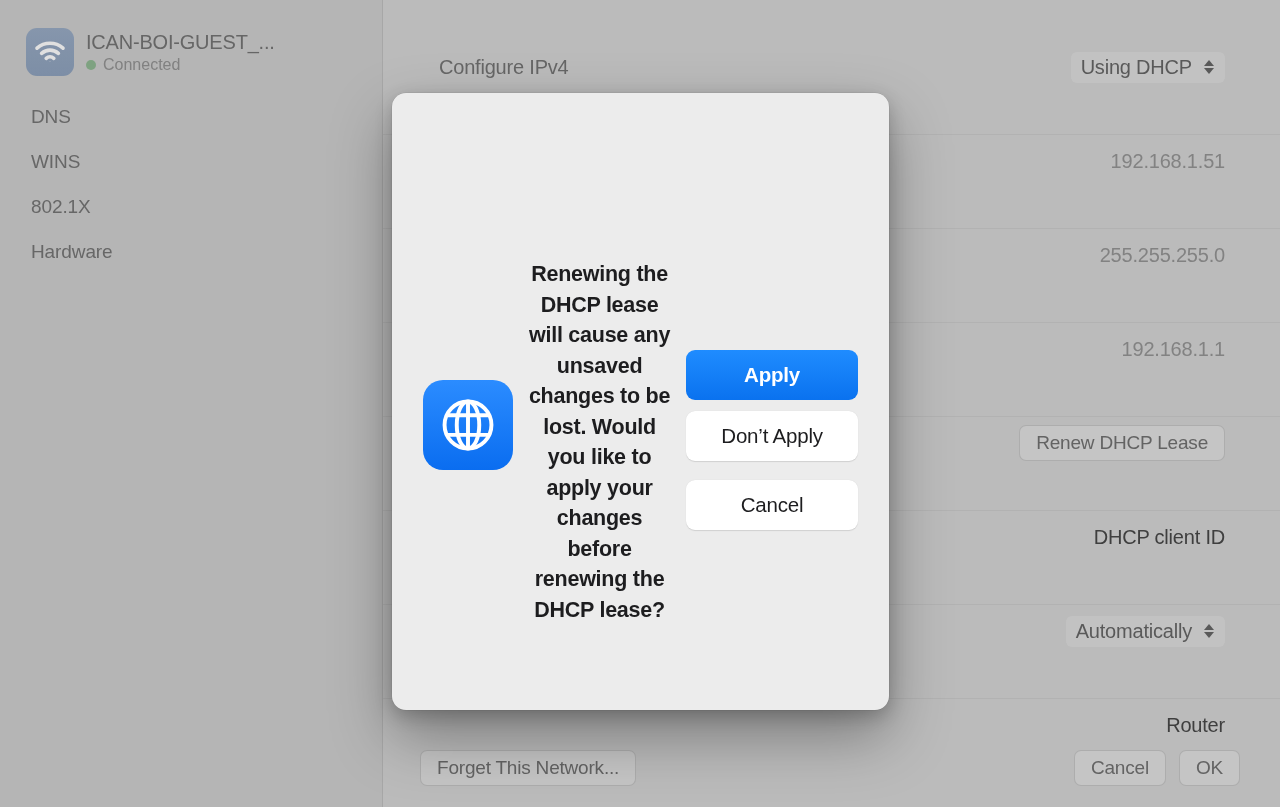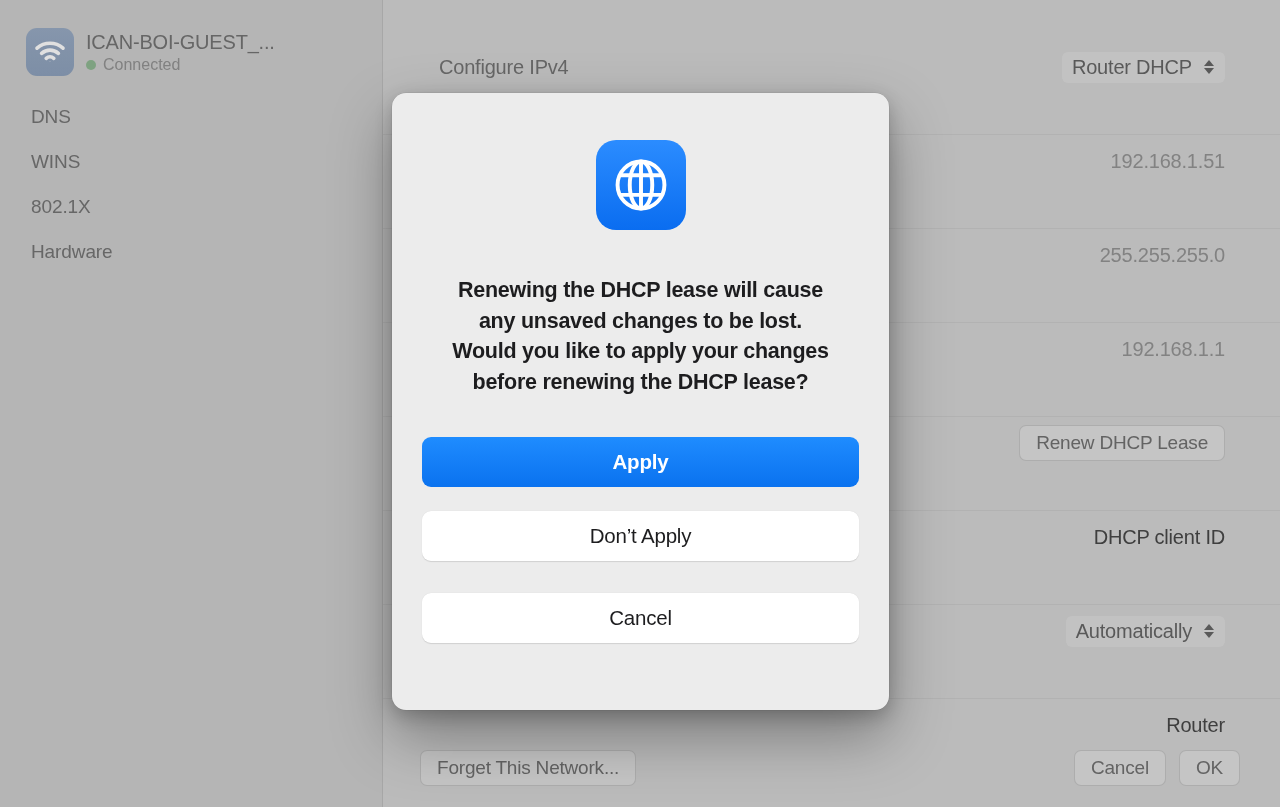--- a/index.html
+++ b/index.html
@@ -202,21 +202,21 @@
     left: 392px;
     top: 93px;
     width: 497px;
     height: 617px;
     border-radius: 14px;
     background: #ececec;
     box-shadow: 0 26px 60px rgba(0,0,0,0.34),
                 0 6px 18px rgba(0,0,0,0.20),
                 0 0 0 0.5px rgba(0,0,0,0.09);
     display: flex;
-    flex-direction: column;
+    flex-direction: row;
     align-items: center;
     padding: 47px 31px 0 31px;
     gap: 11px;
   }
 
   .globe-icon {
     width: 90px; height: 90px;
     border-radius: 20px;
     background: linear-gradient(180deg, #2b8cff 0%, #0a6df0 100%);
     display: flex;
@@ -256,21 +256,20 @@
   }
   .alert-btn.primary {
     background: linear-gradient(180deg, #1f8cff 0%, #0a72ef 100%);
     color: #ffffff;
     font-weight: bold;
   }
   .alert-btn.secondary {
     background: #ffffff;
     color: #1d1d1f;
     box-shadow: 0 0.5px 1px rgba(0,0,0,0.12);
-    margin-top: 13px;
   }
   .gap-sm { height: 11px; }
   .gap-lg { height: 19px; }
 </style>
 </head>
 <body>
 
 <div id="root">
 
   <div class="bg-window">
@@ -311,21 +310,21 @@
       </div>
 
       <div class="sidebar-divider"></div>
     </div>
 
     <div class="content">
 
       <div class="row">
         <div class="row-label">Configure IPv4</div>
         <div class="popup">
-          <span class="lbl">Router DHCP</span>
+          <span class="lbl">Using DHCP</span>
           <span class="stepper">
             <span class="up"></span>
               <span class="down"></span>
           </span>
         </div>
       </div>
 
       <div class="row">
         <div class="row-value">192.168.1.51</div>
       </div>

